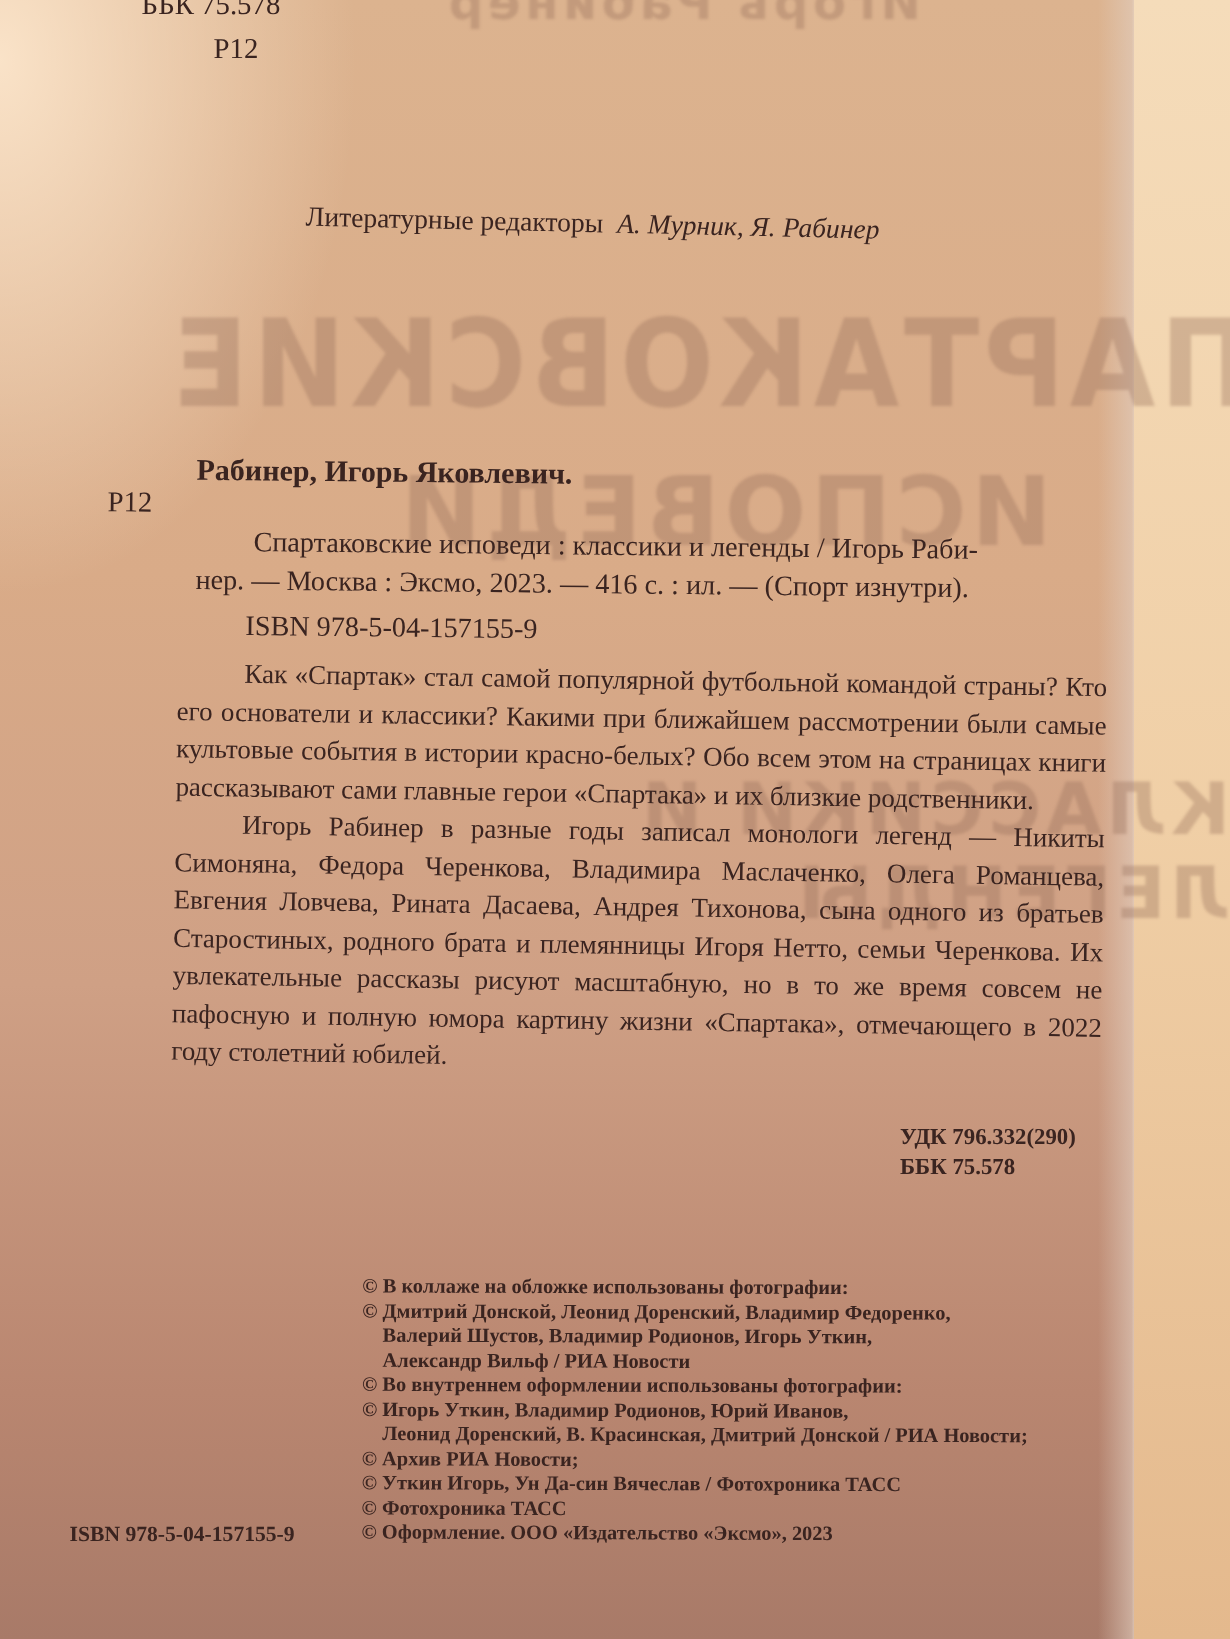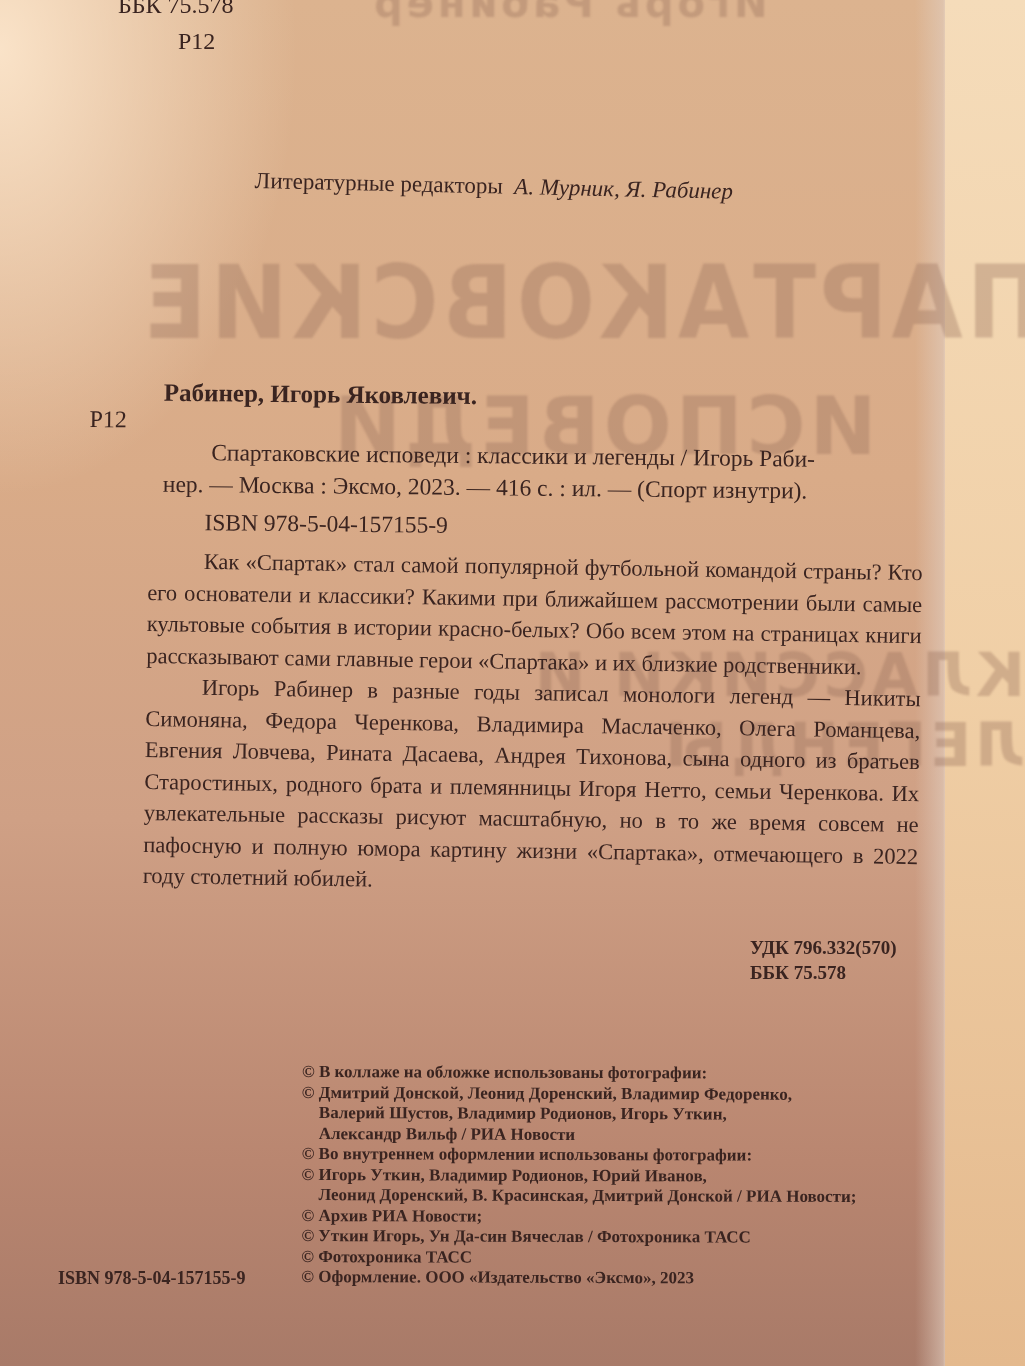--- a/index.html
+++ b/index.html
@@ -87,21 +87,21 @@
   <div class="cat-line cat-l2">нер. — Москва : Эксмо, 2023. — 416 с. : ил. — (Спорт изнутри).</div>
   <div class="cat-line cat-isbn">ISBN 978-5-04-157155-9</div>
 </div>
 
 <div class="abstract">
   <p>Как «Спартак» стал самой популярной футбольной командой страны? Кто его основатели и классики? Какими при ближайшем рассмотрении были самые культовые события в истории красно-белых? Обо всем этом на страницах книги рассказывают сами главные герои «Спартака» и их близкие родственники.</p>
   <p>Игорь Рабинер в разные годы записал монологи легенд — Никиты Симоняна, Федора Черенкова, Владимира Маслаченко, Олега Романцева, Евгения Ловчева, Рината Дасаева, Андрея Тихонова, сына одного из братьев Старостиных, родного брата и племянницы Игоря Нетто, семьи Черенкова. Их увлекательные рассказы рисуют масштабную, но в то же время совсем не пафосную и полную юмора картину жизни «Спартака», отмечающего в 2022 году столетний юбилей.</p>
 </div>
 
 <div class="abs udk">
-  <div>УДК 796.332(570)</div>
+  <div>УДК 796.332(290)</div>
   <div>ББК 75.578</div>
 </div>
 
 <div class="credits">
   <div>© В коллаже на обложке использованы фотографии:</div>
   <div>© Дмитрий Донской, Леонид Доренский, Владимир Федоренко,</div>
   <div class="indent">Валерий Шустов, Владимир Родионов, Игорь Уткин,</div>
   <div class="indent">Александр Вильф / РИА Новости</div>
   <div>© Во внутреннем оформлении использованы фотографии:</div>
   <div>© Игорь Уткин, Владимир Родионов, Юрий Иванов,</div>

